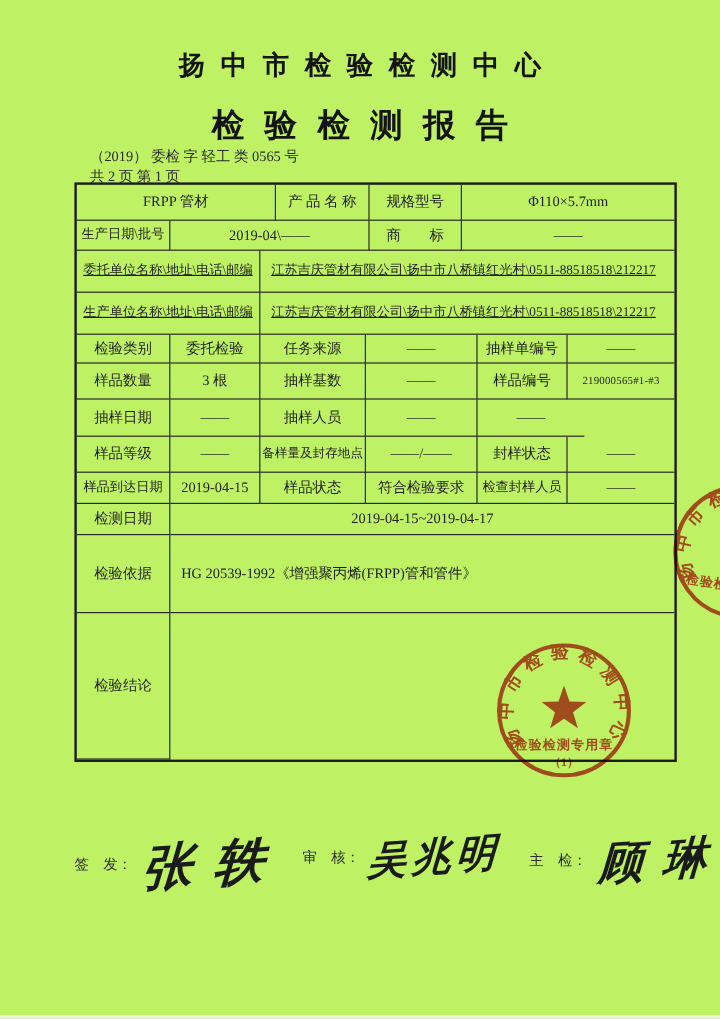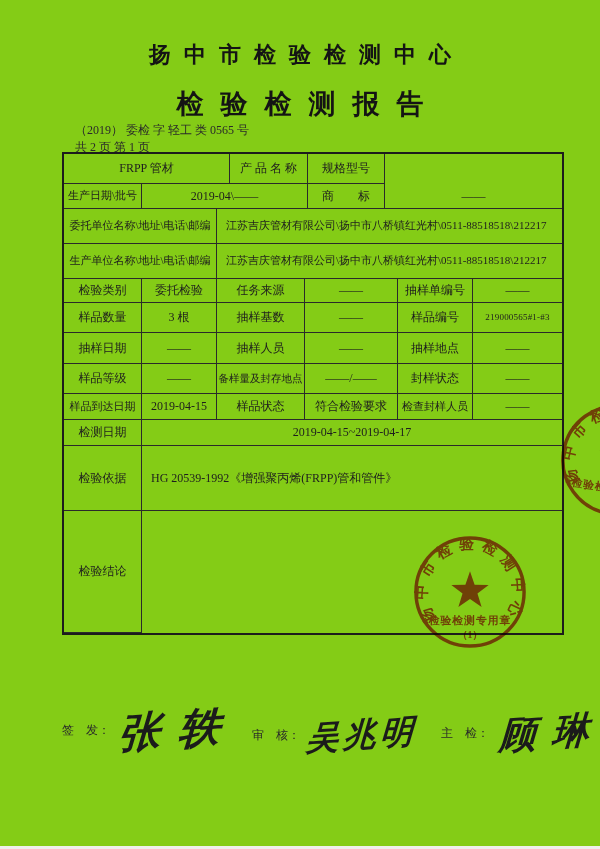--- a/index.html
+++ b/index.html
@@ -1,18 +1,18 @@
 <!DOCTYPE html>
 <html><head>
 <meta charset="utf-8">
 <style>
   html,body{margin:0;padding:0;background:#d9d9d6;}
   .page{
     position:relative; width:600px; height:849px; margin:0 auto;
-    background:#84cc16; overflow:hidden;
+    background:#bef264; overflow:hidden;
     font-family:"Liberation Serif","DejaVu Serif",serif;
     color:#1e1e1e;
   }
   
   .org-title{
     position:absolute; top:40px; left:0; width:100%;
     text-align:center; font-size:22px; font-weight:bold;
     letter-spacing:13px; text-indent:13px; color:#141414;
   }
   .report-title{
@@ -42,31 +42,31 @@
   .c.left{justify-content:flex-start; text-align:left; padding-left:9px;}
   .fs11{font-size:11px;}
   .fs10{font-size:10.5px;}
   .fs9{font-size:9px; letter-spacing:0.2px;}
   
   .wA1{width:78px;} .wA2{width:166px;} .wA3{width:77px;} .wA4{width:177px;}
   .wB1{width:153px;} .wB2{width:345px;}
   .wC1{width:78px;} .wC2{width:75px;} .wC3{width:88px;} .wC4{width:93px;} .wC5{width:75px;} .wC6{width:89px;}
   .wD1{width:78px;} .wD2{width:420px;}
   
-  .h30{height:30px;} .h25{height:25px;} .h35{height:35px;} .h24{height:24px;justify-content:space-between;}
+  .h30{height:30px;} .h25{height:25px;} .h35{height:35px;text-decoration:underline;} .h24{height:24px;justify-content:space-between;}
   .h31{height:31px;} .h26{height:26px;} .h65{height:65px;} .h122{height:122px;} .h55{height:55px;}
   
   .conclusion-cell{position:relative; display:block; white-space:normal;}
   .conclusion-text{position:absolute; top:34px; left:10px; right:8px; text-align:left; font-size:12px;}
   .seal-note{position:absolute; top:86px; right:14px; font-size:12px; letter-spacing:1px;}
   .issue-date{position:absolute; top:107px; right:16px; font-size:12px; letter-spacing:2px;}
   
   .sign-row{
     position:absolute; top:692px; left:62px; right:30px; height:66px;
-    display:flex; align-items:flex-end;
+    display:flex; align-items:flex-start;
   }
   .sig{display:flex; align-items:center;}
   .sig-label{font-size:12px; color:#2a2a2a; white-space:pre;}
   .sig-name{
     font-weight:bold; font-style:italic; color:#1b1b1b; white-space:nowrap;
     transform:rotate(-4deg) skewX(-7deg); transform-origin:center;
   }
   .sig-name-1{font-size:42px; letter-spacing:18px; margin-left:8px;}
   .sig-name-2{font-size:33px; letter-spacing:4px; margin-left:6px;}
   .sig-name-3{font-size:37px; letter-spacing:16px; margin-left:10px;}
@@ -93,20 +93,21 @@
     <span>（2019） 委检 字 轻工 类 0565 号</span>
     <span>共 2 页 第 1 页</span>
   </div>
 
   <div class="doc-table">
 
     <div class="tr h30">
       <div class="c wA2">FRPP 管材</div>
       <div class="c wA1">产 品 名 称</div>
       <div class="c wA3">规格型号</div>
+      <div class="c wA4 last">Φ110×5.7mm</div>
     </div>
 
     <div class="tr h25">
       <div class="c wA1 fs11">生产日期\批号</div>
       <div class="c wA2">2019-04\——</div>
       <div class="c wA3">商　　标</div>
       <div class="c wA4 last">——</div>
     </div>
 
     <div class="tr h35">
@@ -135,21 +136,20 @@
       <div class="c wC4">——</div>
       <div class="c wC5">样品编号</div>
       <div class="c wC6 fs9 last">219000565#1-#3</div>
     </div>
 
     <div class="tr h31">
       <div class="c wC1">抽样日期</div>
       <div class="c wC2">——</div>
       <div class="c wC3">抽样人员</div>
       <div class="c wC4">——</div>
-      <div class="c wC5">抽样地点</div>
       <div class="c wC6 last">——</div>
     </div>
 
     <div class="tr h30">
       <div class="c wC1">样品等级</div>
       <div class="c wC2">——</div>
       <div class="c wC3 fs10">备样量及封存地点</div>
       <div class="c wC4">——/——</div>
       <div class="c wC5">封样状态</div>
       <div class="c wC6 last">——</div>

